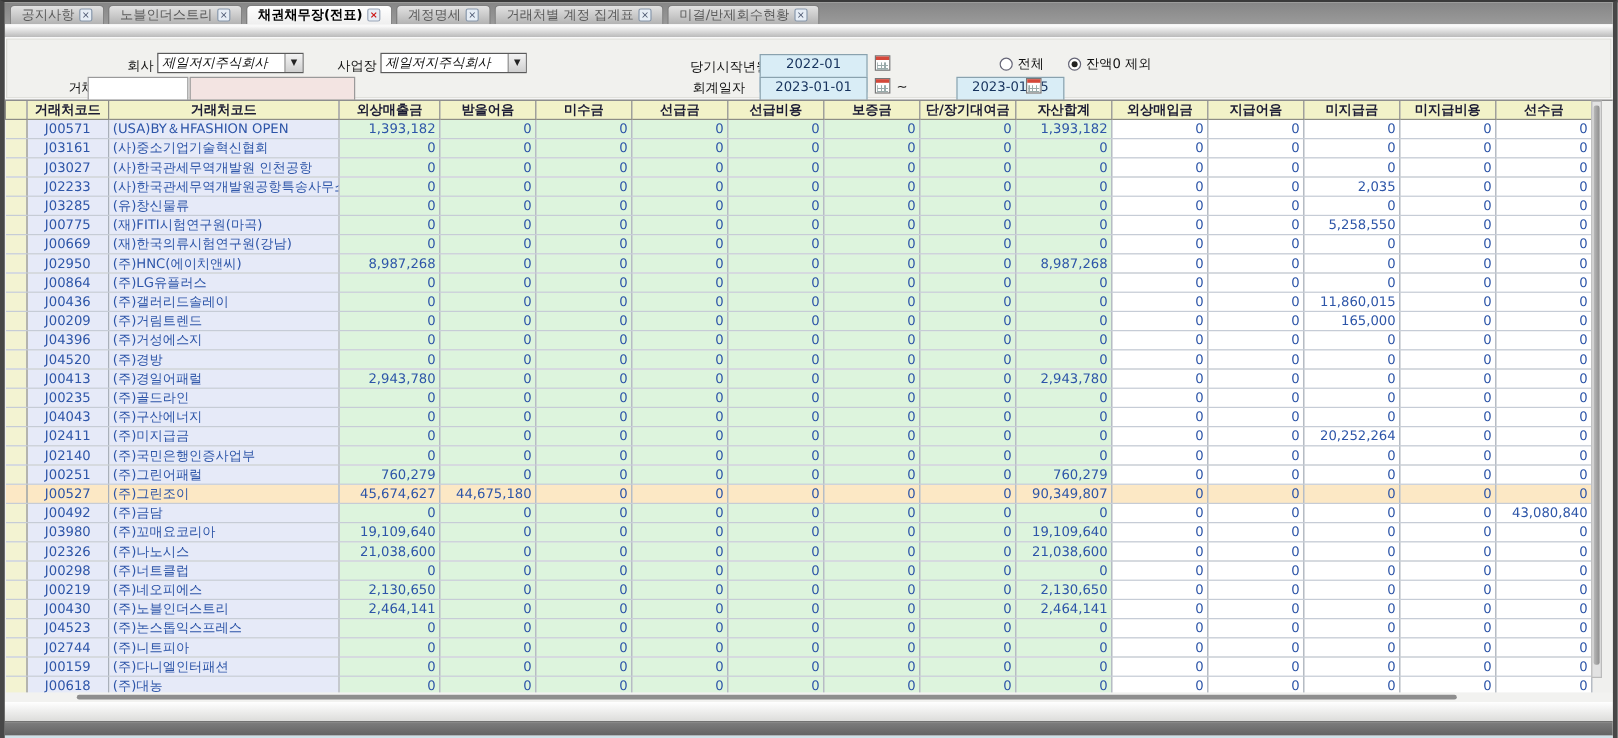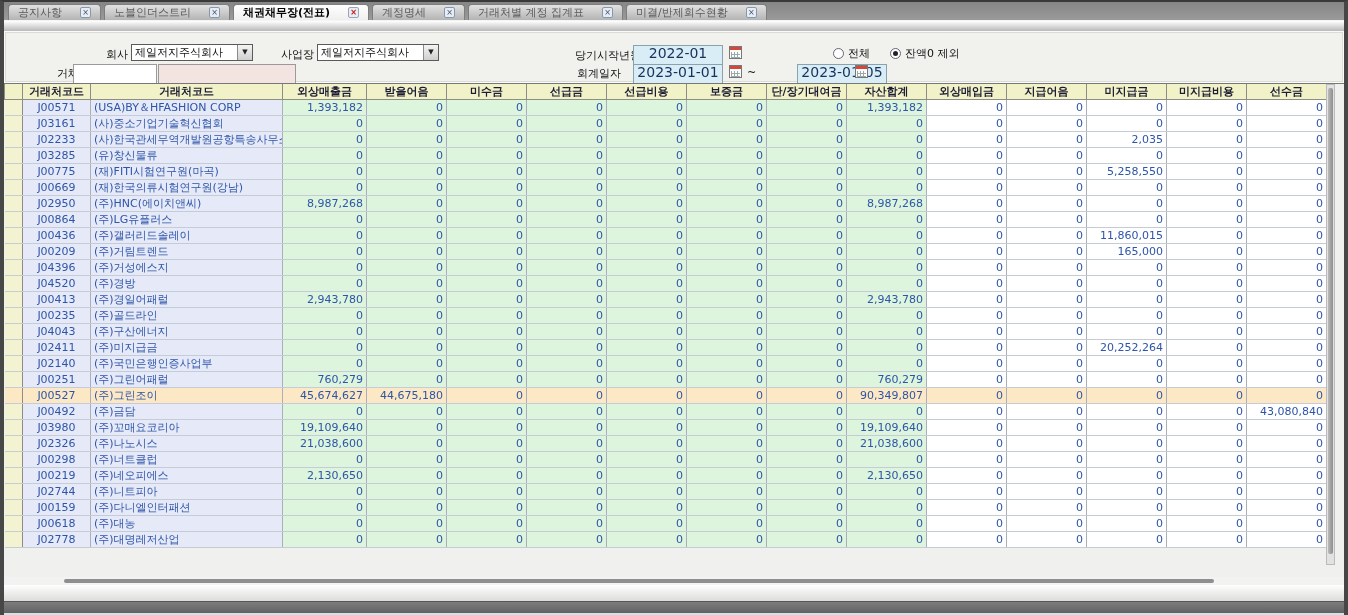--- a/index.html
+++ b/index.html
@@ -2,43 +2,43 @@
 <html><head>
 <meta charset="utf-8">
 <style>
   * { margin:0; padding:0; box-sizing:border-box; }
   body { font-family:"DejaVu Sans","Liberation Sans",sans-serif; background:#555; }
   .window { position:relative; width:1348px; height:615px; background:#f0f0ee;
     border-left:4px solid #474747; border-right:4px solid #474747; border-top:2px solid #3a3a3a; overflow:hidden; }
   
   .tabbar { position:absolute; left:0; top:0; width:100%; height:18px;
     background:linear-gradient(#868686,#9a9a9a); display:flex; align-items:flex-end; padding-left:4px; gap:3px; }
-  .tab { height:16px; display:flex; align-items:center; gap:18px; padding:0 9px;
+  .tab { height:16px; display:flex; align-items:center; gap:4px; padding:0 9px;
     border:1px solid #7e7e7e; border-bottom:none; border-radius:4px 4px 0 0;
     background:linear-gradient(#e2e2e2,#b4b4b4); color:#5a5a5a; font-size:11px; white-space:nowrap; cursor:default; }
   .tab.active { background:linear-gradient(#ffffff,#efefef); color:#000; font-weight:bold; }
   .tab .close { width:11px; height:11px; border:1px solid #8898ac; border-radius:2px;
     background:#e6edf5; color:#45506a; font-size:8px; line-height:9px; text-align:center; }
   .tab.active .close { color:#cc1111; border-color:#9aa6b8; }
   
   .menubar { position:absolute; left:0; top:18px; width:100%; height:11px;
     background:linear-gradient(#ffffff,#b9b9b9); border-top:1px solid #f4f4f4; }
   .menu-pill { position:absolute; left:5px; top:-1px; height:12px; padding:0 10px;
     background:linear-gradient(#e25454,#8d0f0f); border-radius:7px; color:#fff;
     font-size:8px; font-weight:bold; letter-spacing:1px; line-height:12px; font-style:italic;margin-top:20px; }
   
   .filters { position:absolute; left:0; top:29px; width:100%; height:52px; background:#f1f1ee;
     border:1px solid #fbfbfa; box-shadow:inset 0 0 0 1px #dcdcd6; font-size:11px; color:#111; }
   .flabel { position:absolute; white-space:nowrap; }
-  .dropdown { position:absolute; height:17px; background:#fff; border:1px solid #5a5a5a; display:flex; align-items:center; }
+  .dropdown { position:absolute; height:17px; background:#fff; border:1px solid #5a5a5a; display:flex; align-items:center;font-style:italic; }
   .dropdown .dtext { flex:1; padding:0 3px; font-size:11px; white-space:nowrap; overflow:hidden; }
   .dropdown .darrow { width:15px; height:100%; background:linear-gradient(#f4f4f4,#cfcfcf);
     border-left:1px solid #8a8a8a; font-size:7px; color:#222; text-align:center; line-height:15px; }
   .fbox { position:absolute; height:32px; border:1px solid #8aa2ae; background:#d9edf6;
-    text-align:center; font-size:14px; color:#16325c; line-height:15px; }
+    text-align:center; font-size:11px; color:#16325c; line-height:15px; }
   .fbox.white { background:#ffffff; border-color:#9a9a9a; }
   .fbox.pink { background:#f3e4e2; border-color:#9a9a9a; }
   .cal { position:absolute; width:13px; height:13px; border:1px solid #777; background:#fdfdfd; }
   .cal::before { content:""; position:absolute; left:0; top:0; width:100%; height:3px; background:#d4483a; }
   .cal::after { content:""; position:absolute; left:1px; top:5px; width:9px; height:6px;
     background:repeating-linear-gradient(90deg,#9aa 0 1px,transparent 1px 3px),
                repeating-linear-gradient(0deg,#9aa 0 1px,transparent 1px 3px); }
   .radio { position:absolute; display:flex; align-items:center; gap:4px; font-size:11px; color:#111; }
   .rdot { width:11px; height:11px; border-radius:50%; border:1px solid #667; background:#fff; position:relative; }
   .rdot.on::after { content:""; position:absolute; left:2px; top:2px; width:5px; height:5px; border-radius:50%; background:#222; }
@@ -171,39 +171,57 @@
             <th>지급어음</th>
             <th>미지급금</th>
             <th>미지급비용</th>
             <th>선수금</th>
           </tr>
         </thead>
         <tbody>
           <tr>
             <td class="sel"></td>
             <td class="code">J00571</td>
-            <td class="name">(USA)BY＆HFASHION CORP</td>
+            <td class="name">(USA)BY＆HFASHION OPEN</td>
             <td class="asset">1,393,182</td>
             <td class="asset">0</td>
             <td class="asset">0</td>
             <td class="asset">0</td>
             <td class="asset">0</td>
             <td class="asset">0</td>
             <td class="asset">0</td>
             <td class="asset">1,393,182</td>
             <td class="liab">0</td>
             <td class="liab">0</td>
             <td class="liab">0</td>
             <td class="liab">0</td>
             <td class="liab">0</td>
           </tr>
           <tr>
             <td class="sel"></td>
             <td class="code">J03161</td>
             <td class="name">(사)중소기업기술혁신협회</td>
+            <td class="asset">0</td>
+            <td class="asset">0</td>
+            <td class="asset">0</td>
+            <td class="asset">0</td>
+            <td class="asset">0</td>
+            <td class="asset">0</td>
+            <td class="asset">0</td>
+            <td class="asset">0</td>
+            <td class="liab">0</td>
+            <td class="liab">0</td>
+            <td class="liab">0</td>
+            <td class="liab">0</td>
+            <td class="liab">0</td>
+          </tr>
+          <tr>
+            <td class="sel"></td>
+            <td class="code">J03027</td>
+            <td class="name">(사)한국관세무역개발원 인천공항</td>
             <td class="asset">0</td>
             <td class="asset">0</td>
             <td class="asset">0</td>
             <td class="asset">0</td>
             <td class="asset">0</td>
             <td class="asset">0</td>
             <td class="asset">0</td>
             <td class="asset">0</td>
             <td class="liab">0</td>
             <td class="liab">0</td>
@@ -594,20 +612,56 @@
             <td class="code">J00219</td>
             <td class="name">(주)네오피에스</td>
             <td class="asset">2,130,650</td>
             <td class="asset">0</td>
             <td class="asset">0</td>
             <td class="asset">0</td>
             <td class="asset">0</td>
             <td class="asset">0</td>
             <td class="asset">0</td>
             <td class="asset">2,130,650</td>
+            <td class="liab">0</td>
+            <td class="liab">0</td>
+            <td class="liab">0</td>
+            <td class="liab">0</td>
+            <td class="liab">0</td>
+          </tr>
+          <tr>
+            <td class="sel"></td>
+            <td class="code">J00430</td>
+            <td class="name">(주)노블인더스트리</td>
+            <td class="asset">2,464,141</td>
+            <td class="asset">0</td>
+            <td class="asset">0</td>
+            <td class="asset">0</td>
+            <td class="asset">0</td>
+            <td class="asset">0</td>
+            <td class="asset">0</td>
+            <td class="asset">2,464,141</td>
+            <td class="liab">0</td>
+            <td class="liab">0</td>
+            <td class="liab">0</td>
+            <td class="liab">0</td>
+            <td class="liab">0</td>
+          </tr>
+          <tr>
+            <td class="sel"></td>
+            <td class="code">J04523</td>
+            <td class="name">(주)논스톱익스프레스</td>
+            <td class="asset">0</td>
+            <td class="asset">0</td>
+            <td class="asset">0</td>
+            <td class="asset">0</td>
+            <td class="asset">0</td>
+            <td class="asset">0</td>
+            <td class="asset">0</td>
+            <td class="asset">0</td>
             <td class="liab">0</td>
             <td class="liab">0</td>
             <td class="liab">0</td>
             <td class="liab">0</td>
             <td class="liab">0</td>
           </tr>
           <tr>
             <td class="sel"></td>
             <td class="code">J02744</td>
             <td class="name">(주)니트피아</td>

